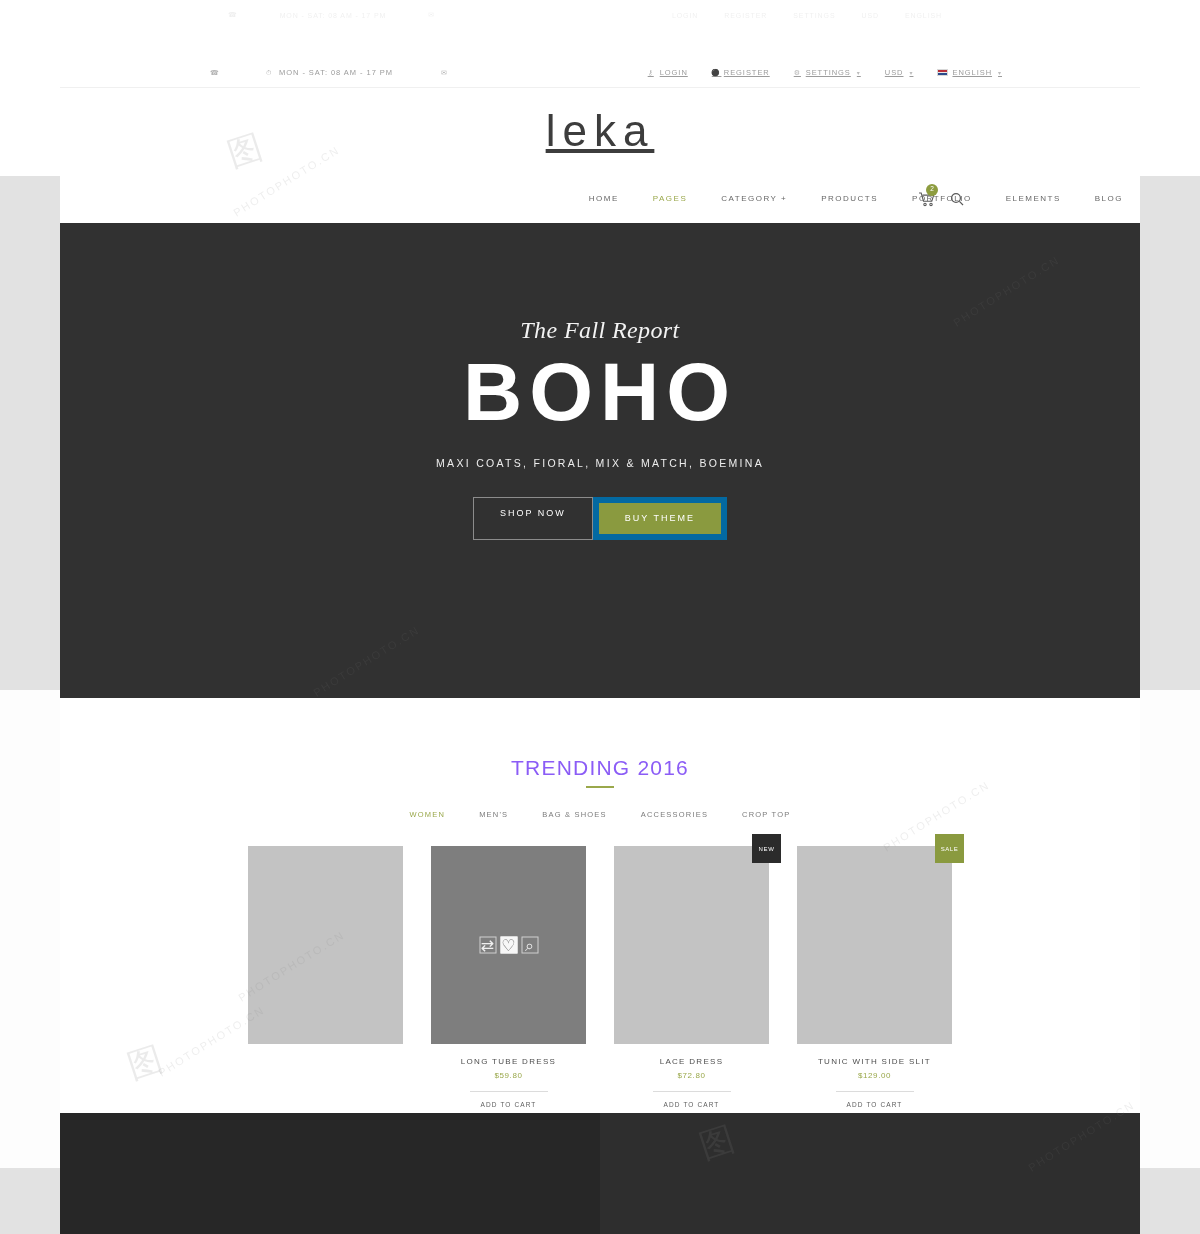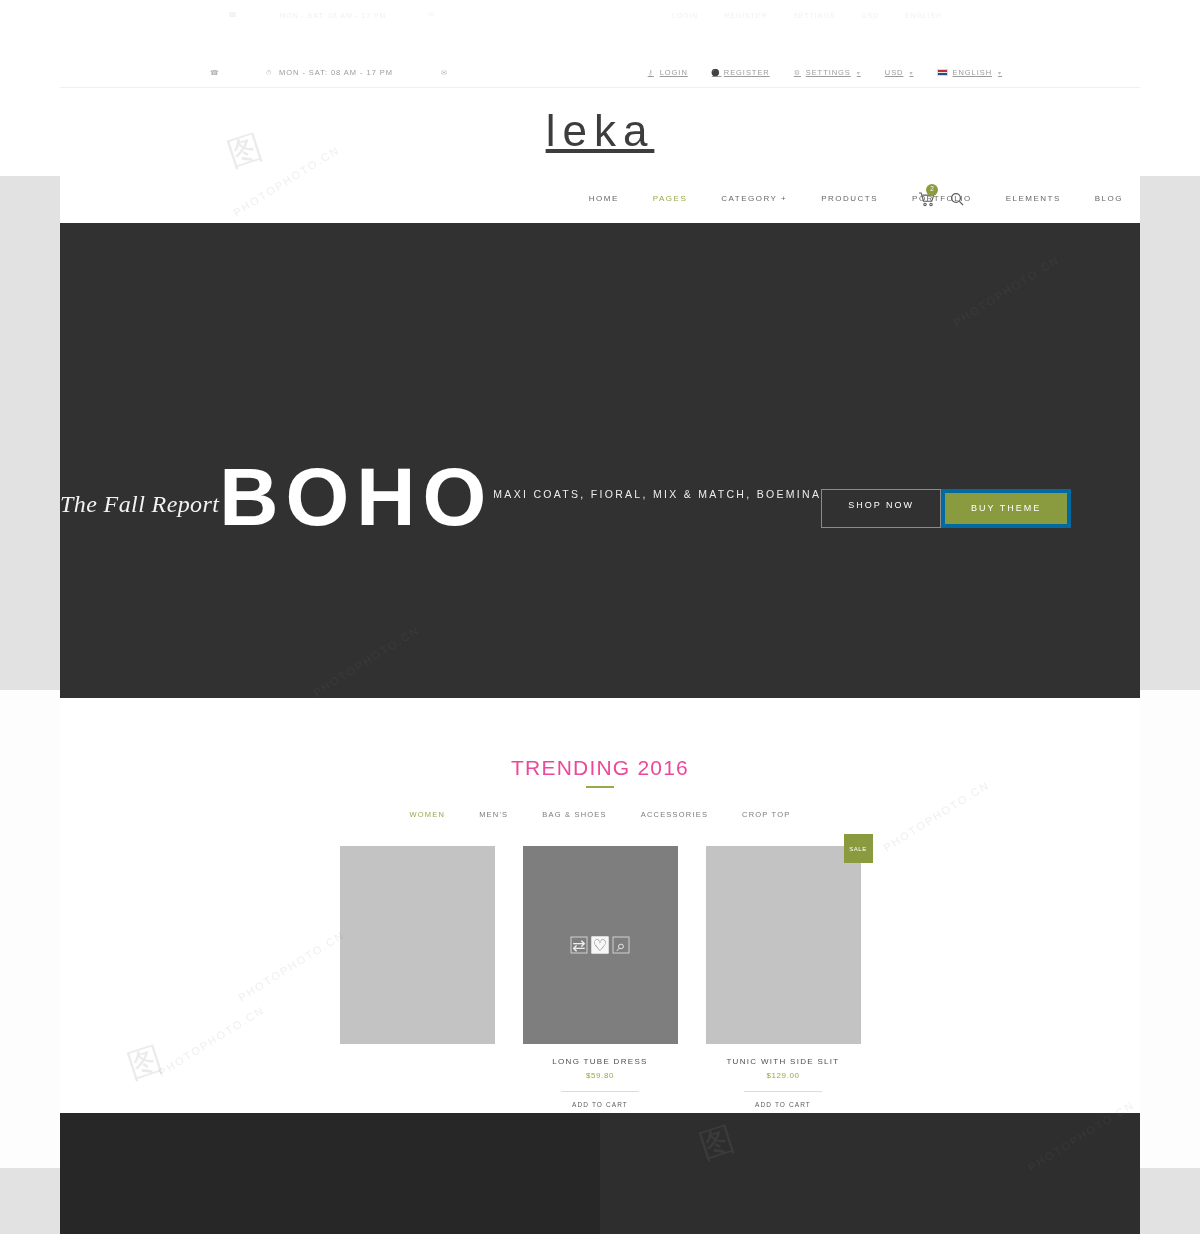--- a/index.html
+++ b/index.html
@@ -197,21 +197,21 @@
     line-height: 1;
   }
   .icon-btn { color: #5a5a5a; display: flex; align-items: center; }
 
   
   .hero {
     height: 475px;
     background: #313131;
     position: relative;
     display: flex;
-    flex-direction: row;
+    flex-direction: column;
     align-items: center;
     justify-content: flex-start;
     padding-top: 95px;
   }
   .hero-eyebrow {
     font-family: "Liberation Serif", serif;
     font-style: italic;
     font-size: 24px;
     color: #f3f3f3;
     letter-spacing: 0.4px;
@@ -244,34 +244,34 @@
     line-height: 1;
   }
   .btn-outline {
     border: 1px solid #8c8c8c;
     color: #ffffff;
     background: transparent;
   }
   .btn-solid {
     background: #8a9a3f;
     color: #ffffff;
-    border: 4px solid #0369a1;
+    border: 6px solid #0369a1;
   }
 
   
   .trending {
     padding-top: 58px;
     background: #ffffff;
     position: relative;
   }
   .section-title {
     text-align: center;
     font-size: 21px;
     letter-spacing: 1.2px;
-    color: #ec4899;
+    color: #8b5cf6;
     font-weight: normal;
     margin-bottom: 6px;
     position: relative;
   }
   .title-underline {
     width: 28px;
     height: 2px;
     background: #9aa84b;
     margin: 0 auto 22px;
   }
@@ -532,20 +532,31 @@
         </div>
         <div class="card-body">
           <div class="p-name">LONG TUBE DRESS</div>
           <div class="p-price">$59.80</div>
           <div class="sep"></div>
           <a href="#" class="atc">ADD TO CART</a>
           <div class="sep"></div>
         </div>
       </div>
 
+      <div class="card">
+        <div class="thumb"></div>
+        <span class="badge badge-new">NEW</span>
+        <div class="card-body">
+          <div class="p-name">LACE DRESS</div>
+          <div class="p-price">$72.80</div>
+          <div class="sep"></div>
+          <a href="#" class="atc">ADD TO CART</a>
+          <div class="sep"></div>
+        </div>
+      </div>
 
       <div class="card">
         <div class="thumb"></div>
         <span class="badge badge-sale">SALE</span>
         <div class="card-body">
           <div class="p-name">TUNIC WITH SIDE SLIT</div>
           <div class="p-price">$129.00</div>
           <div class="sep"></div>
           <a href="#" class="atc">ADD TO CART</a>
           <div class="sep"></div>

